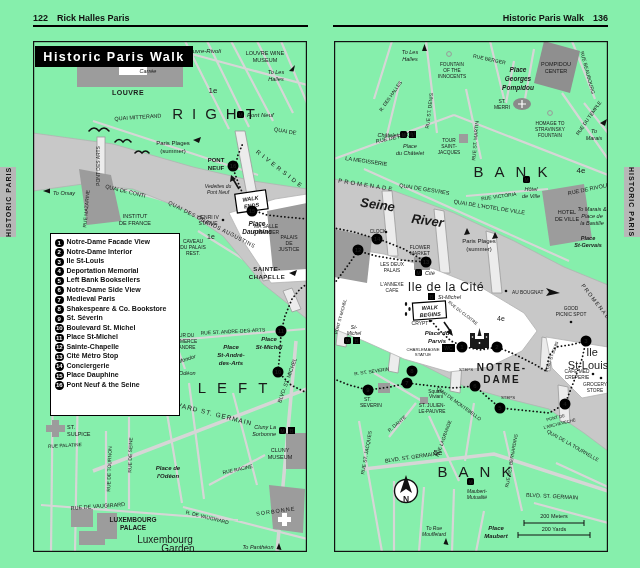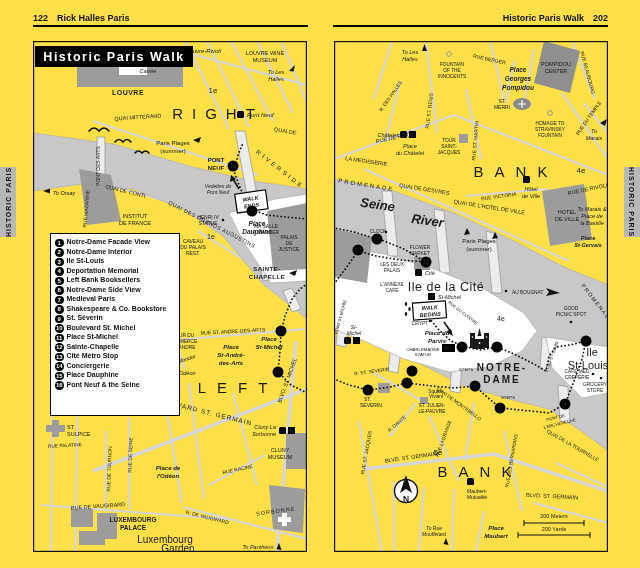--- a/index.html
+++ b/index.html
@@ -1,16 +1,16 @@
 <!DOCTYPE html>
 <html><head>
 <meta charset="utf-8">
 <style>
   html,body{margin:0;padding:0;background:#fff;}
-  #screen{position:relative;width:640px;height:568px;background:#fde047;overflow:hidden;
+  #screen{position:relative;width:640px;height:568px;background:#86efac;overflow:hidden;
           font-family:"Liberation Sans",sans-serif;color:#111;}
   .hdr{position:absolute;top:7px;height:16px;font-size:9px;font-weight:bold;display:flex;gap:9px;align-items:flex-end;}
   .rule{position:absolute;top:25px;height:2px;background:#000;}
   .tab{position:absolute;width:17px;height:118px;}
   .tab-bg{position:absolute;left:0;top:24px;width:16px;height:70px;background:#b7b7b7;}
   .tab-txt{position:absolute;inset:0;display:flex;align-items:center;justify-content:center;
            writing-mode:vertical-rl;font-size:7px;font-weight:bold;letter-spacing:1px;white-space:nowrap;}
   .tab-left .tab-txt{transform:rotate(180deg);}
   .map{position:absolute;top:41px;width:274px;height:511px;}
   svg text{font-family:"Liberation Sans",sans-serif;fill:#1a1a1a;}
@@ -30,21 +30,21 @@
 <body>
 
 <div id="screen">
 
   <div class="hdr" style="left:33px;width:275px;">
     <span>122</span>
     <span>Rick Halles Paris</span>
   </div>
   <div class="hdr" style="left:333px;width:275px;justify-content:flex-end;">
     <span>Historic Paris Walk</span>
-    <span>202</span>
+    <span>136</span>
   </div>
   <div class="rule" style="left:33px;width:275px;"></div>
   <div class="rule" style="left:333px;width:275px;"></div>
 
   <div class="tab tab-left" style="left:0;top:143px;">
     <div class="tab-bg"></div>
     <div class="tab-txt">HISTORIC PARIS</div>
   </div>
   <div class="tab" style="left:623px;top:143px;">
     <div class="tab-bg" style="left:1px;"></div>

